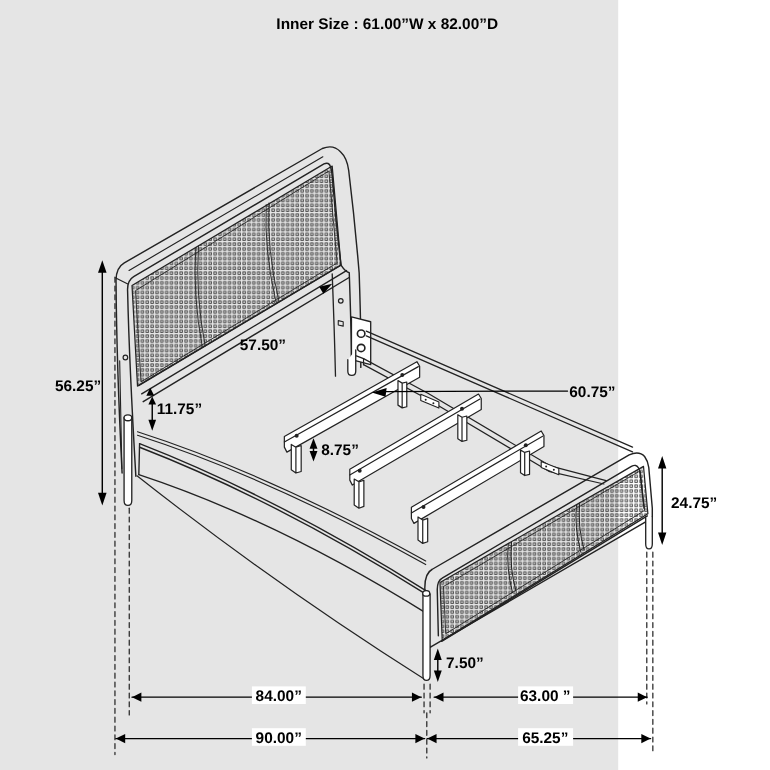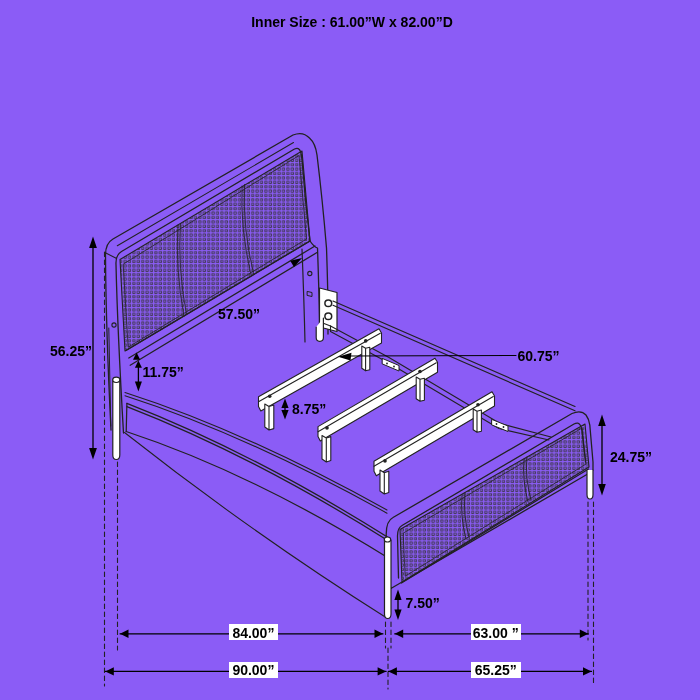--- a/index.html
+++ b/index.html
@@ -1,16 +1,16 @@
 <!DOCTYPE html>
 <html><head>
 <meta charset="utf-8">
 <style>
 html,body{margin:0;padding:0;background:#ffffff;}
-#page{width:700px;height:700px;position:relative;background:#8b5cf6;font-family:"Liberation Sans",sans-serif;}
+#page{width:562px;height:700px;position:relative;background:#e5e5e5;font-family:"Liberation Sans",sans-serif;}
 svg text{font-family:"Liberation Sans",sans-serif;font-weight:bold;fill:#000000;}
 </style>
 </head>
 <body>
 <div id="page">
 <svg width="700" height="700" viewBox="0 0 700 700">
 <defs>
 <pattern id="mesh" patternUnits="userSpaceOnUse" width="4.4" height="4.4">
 <rect x="0.8" y="0.8" width="2.15" height="2.15" fill="none" stroke="#333333" stroke-width="0.78"></rect>
 </pattern>

